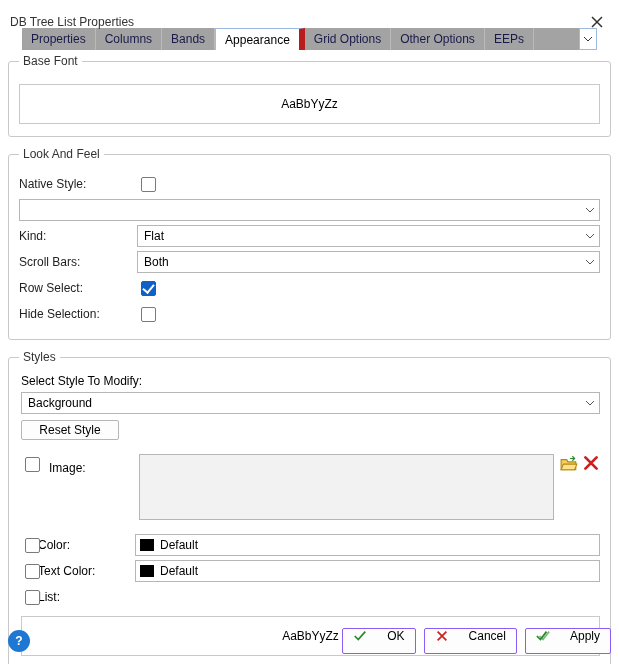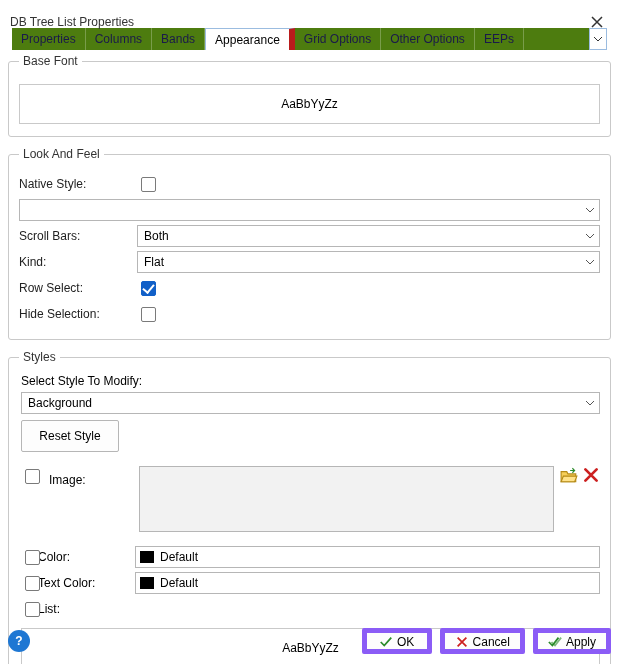--- a/index.html
+++ b/index.html
@@ -6,21 +6,21 @@
   html, body { margin: 0; padding: 0; }
   body { background: #fff; width: 619px; height: 664px; overflow: hidden; position: relative; }
 
   
   .titlebar { display: flex; align-items: center; justify-content: space-between; height: 28px; padding: 16px 6px 0 10px; }
   .titlebar .title { color: #333; }
   .close-btn { width: 32px; height: 24px; display: flex; align-items: center; justify-content: center; cursor: pointer; }
   .close-btn svg { width: 12px; height: 12px; }
 
   
-  .tabs { display: flex; align-items: stretch; height: 22px; margin: 0 12px; background: #4d7c0f; }
+  .tabs { display: flex; align-items: stretch; height: 22px; margin: 0 22px; background: #a3a3a3; }
   .tab { padding: 0 9px; display: flex; align-items: center; color: #1a1a4a; cursor: pointer; border-right: 1px solid rgba(255,255,255,0.25); }
   .tab:last-of-type { border-right: none; }
   .tab.active { background: #fff; color: #000; border-top: 1px solid #9bbce0; border-left: 1px solid #9bbce0; border-right: 6px solid #b91c1c; position: relative; }
   .tab-overflow { margin-left: auto; width: 18px; background: #fff; display: flex; align-items: center; justify-content: center; border: 1px solid #9bbce0; }
   .tab-overflow svg { width: 8px; height: 5px; }
 
   .content { position: relative; padding: 0 8px 8px 8px; }
 
   fieldset.group { border: 1px solid #c9c9c9; border-radius: 3px; margin: 4px 0 10px 0; padding: 10px 10px 12px 10px; position: relative; }
   fieldset.group > legend { padding: 0 4px; color: #333; }
@@ -33,21 +33,21 @@
 
   input[type="checkbox"].wincb { appearance: none; -webkit-appearance: none; width: 15px; height: 15px; border: 1px solid #7a7a7a; border-radius: 2px; background: #fff; cursor: pointer; position: relative; display: inline-block; vertical-align: middle; }
   input[type="checkbox"].wincb:checked { background: #1160c8; border-color: #1160c8; }
   input[type="checkbox"].wincb:checked::after { content: ""; position: absolute; left: 3px; top: 0px; width: 5px; height: 9px; border: solid #fff; border-width: 0 2px 2px 0; transform: rotate(40deg); }
 
   .select { position: relative; width: 100%; height: 22px; border: 1px solid #b6b6b6; background: #fff; display: flex; align-items: center; padding: 0 18px 0 6px; cursor: pointer; }
   .select .caret { position: absolute; right: 4px; top: 50%; transform: translateY(-50%); width: 10px; height: 6px; }
   .select .caret svg { width: 10px; height: 6px; display: block; }
 
   .styles-inner { padding-left: 2px; }
-  .reset-btn { margin-top: 6px; height: 32px; width: 98px; border: 1px solid #b6b6b6; background: #fdfdfd; border-radius: 2px; cursor: pointer; }
+  .reset-btn { margin-top: 6px; height: 20px; width: 98px; border: 1px solid #b6b6b6; background: #fdfdfd; border-radius: 2px; cursor: pointer; }
 
   .image-row { display: flex; align-items: flex-start; margin-top: 14px; }
   .image-label-col { width: 118px; display: flex; align-items: flex-end; gap: 6px; }
   .image-preview { flex: 1; height: 66px; border: 1px solid #b6b6b6; background: #f2f2f2; }
   .image-actions { width: 46px; display: flex; align-items: flex-start; justify-content: flex-end; gap: 4px; padding-left: 6px; }
   .icon-btn { width: 18px; height: 18px; display: flex; align-items: center; justify-content: center; cursor: pointer; }
 
   .swatch-select { position: relative; width: 100%; height: 22px; border: 1px solid #b6b6b6; background: #fff; display: flex; align-items: center; padding: 0 4px 0 4px; cursor: pointer; gap: 6px; }
   .swatch { width: 14px; height: 12px; background: #000; border: 1px solid #000; }
   .swatch-select .caret { position: absolute; right: 4px; top: 50%; transform: translateY(-50%); }
@@ -55,21 +55,21 @@
   .style-row { display: flex; align-items: center; height: 26px; gap: 1px; }
   .style-row .chk-col { width: 16px; }
   .style-row .lbl { width: 96px; }
   .style-row .ctl { flex: 1; }
 
   .styles-font-sample { border: 1px solid #c9c9c9; height: 40px; display: flex; align-items: center; justify-content: center; margin-top: 6px; }
 
   .bottombar { position: absolute; left: 8px; right: 8px; bottom: 8px; height: 30px; display: flex; align-items: center; }
   .help-icon { width: 22px; height: 22px; border-radius: 50%; background: #1e77d3; color: #fff; display: flex; align-items: center; justify-content: center; font-weight: bold; cursor: pointer; }
   .bottombar .spacer { flex: 1; }
-  .btn { height: 26px; min-width: 70px; padding: 0 10px; border: 5px solid #8b5cf6; background: #fdfdfd; border-radius: 2px; margin-left: 8px; display: inline-flex; align-items: flex-end; justify-content: center; gap: 4px; cursor: pointer; }
+  .btn { height: 26px; min-width: 70px; padding: 0 10px; border: 1px solid #8b5cf6; background: #fdfdfd; border-radius: 2px; margin-left: 8px; display: inline-flex; align-items: flex-start; justify-content: center; gap: 20px; cursor: pointer; }
   .btn svg { width: 14px; height: 14px; }
 </style>
 </head>
 <body>
 
 <div class="titlebar">
   <div class="title">DB Tree List Properties</div>
   <div class="close-btn">
     <svg viewBox="0 0 12 12">
         <path d="M1 1 L11 11 M11 1 L1 11" stroke="#333" stroke-width="1.5" fill="none"></path>
@@ -114,38 +114,38 @@
           <span class="caret">
               <svg viewBox="0 0 10 6">
                 <path d="M1 1 L5 5 L9 1" stroke="#555" stroke-width="1" fill="none"></path>
               </svg>
             </span>
         </div>
       </div>
     </div>
 
     <div class="form-row">
-      <div class="lbl">Scroll Bars:</div>
+      <div class="lbl">Kind:</div>
       <div class="ctl">
         <div class="select">
-          <span>Both</span>
+          <span>Flat</span>
           <span class="caret">
               <svg viewBox="0 0 10 6">
                 <path d="M1 1 L5 5 L9 1" stroke="#555" stroke-width="1" fill="none"></path>
               </svg>
             </span>
         </div>
       </div>
     </div>
 
     <div class="form-row">
-      <div class="lbl">Kind:</div>
+      <div class="lbl">Scroll Bars:</div>
       <div class="ctl">
         <div class="select">
-          <span>Flat</span>
+          <span>Both</span>
           <span class="caret">
               <svg viewBox="0 0 10 6">
                 <path d="M1 1 L5 5 L9 1" stroke="#555" stroke-width="1" fill="none"></path>
               </svg>
             </span>
         </div>
       </div>
     </div>
 
     <div class="form-row">

